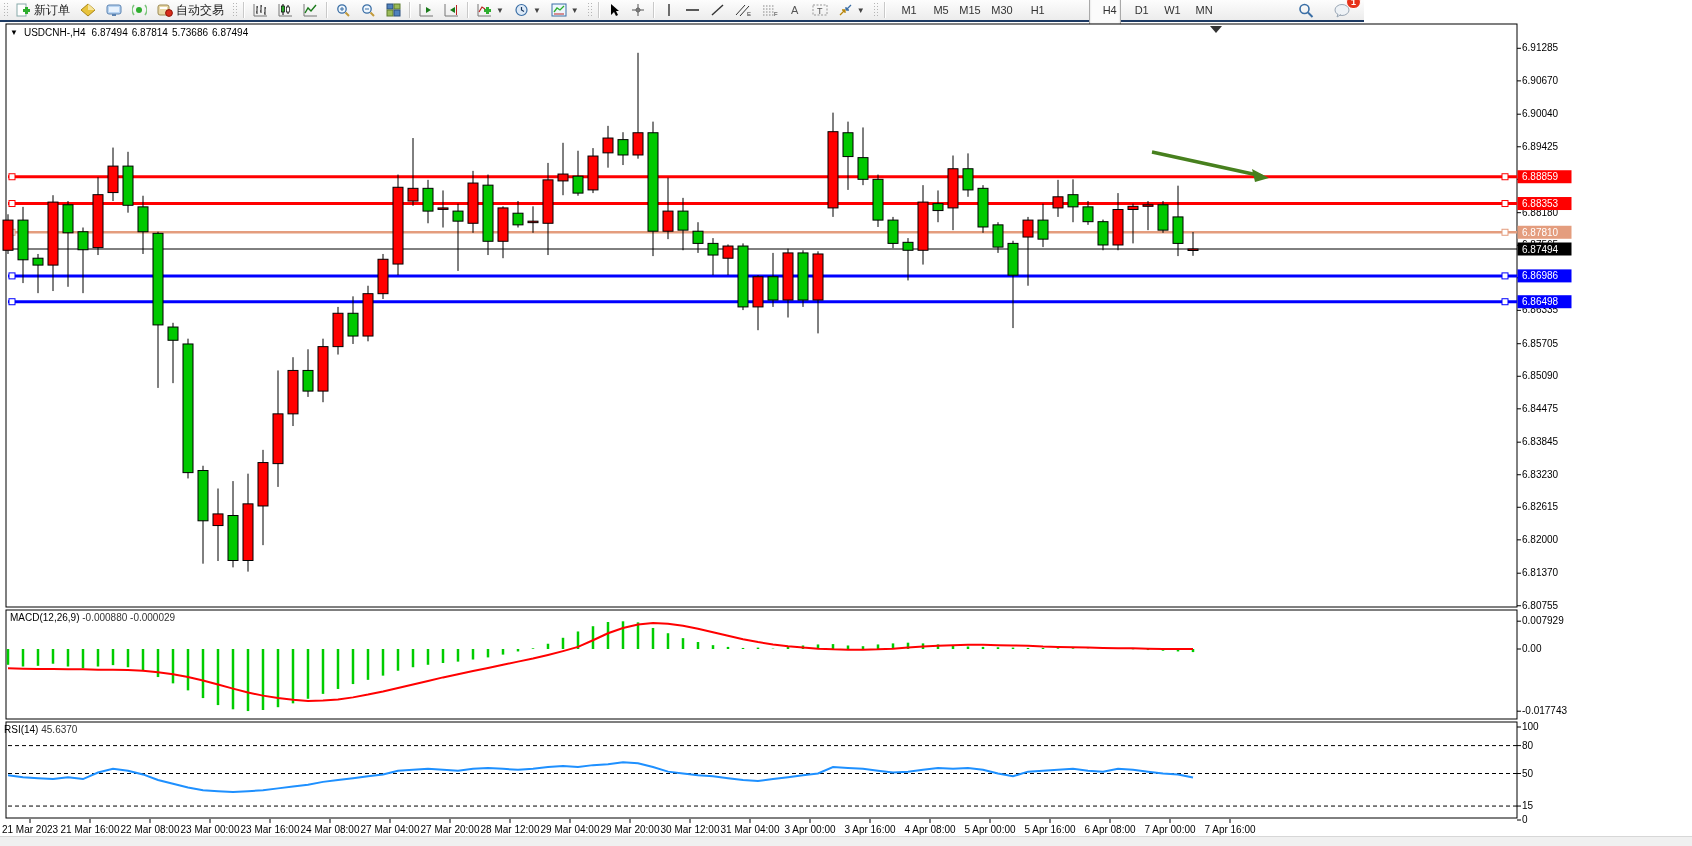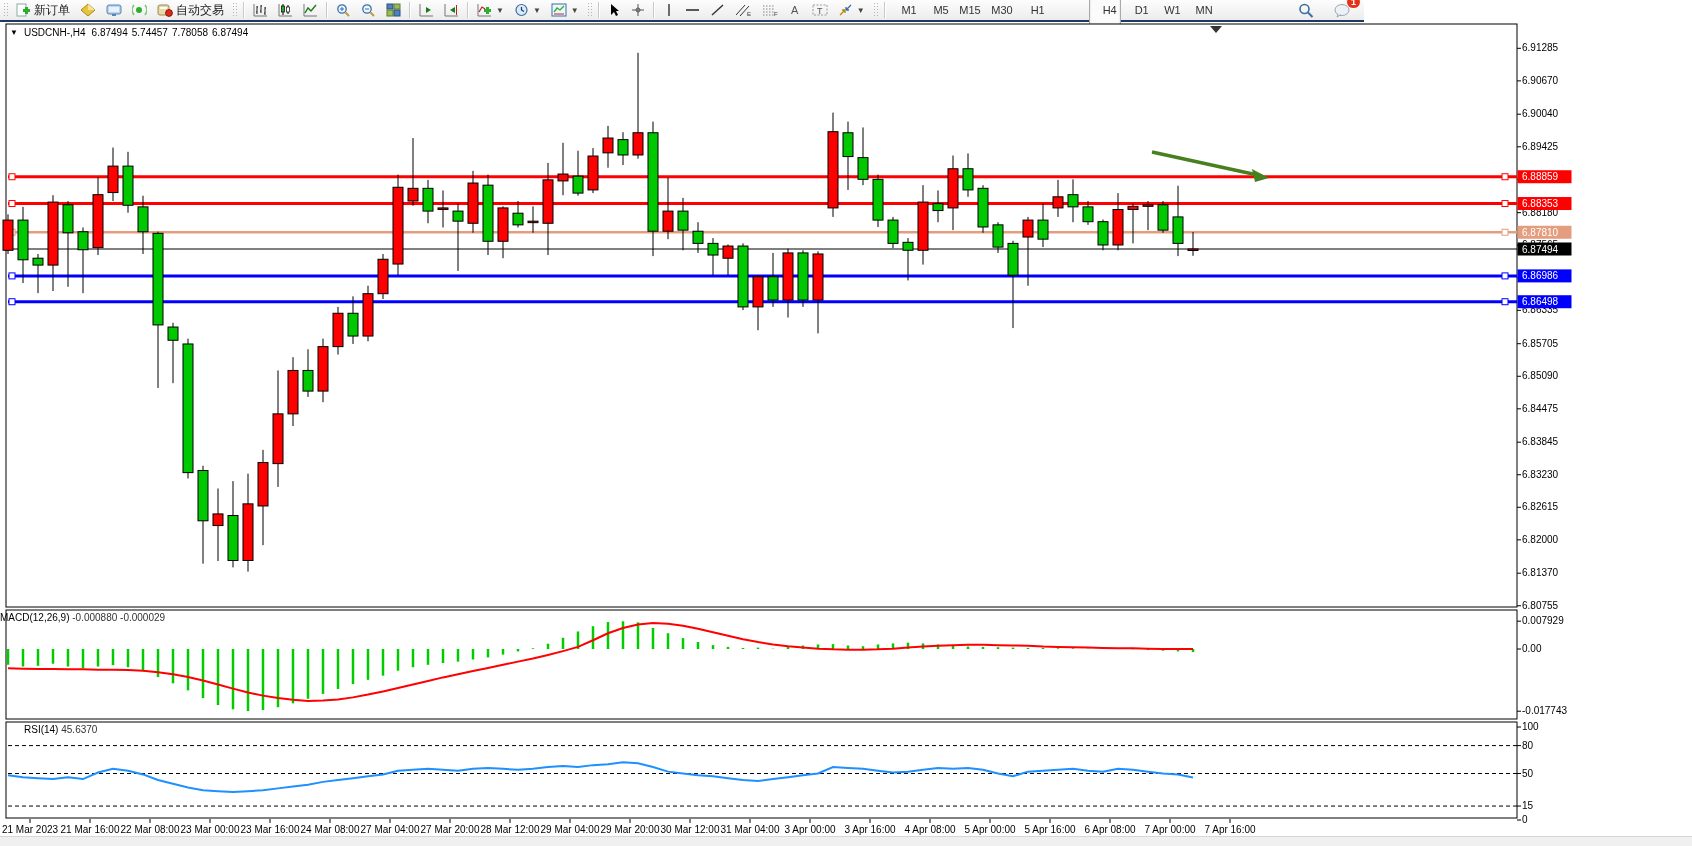--- a/index.html
+++ b/index.html
@@ -16,22 +16,22 @@
   .caret{font-size:8px;color:#444;margin-left:1px;}
   #tb-right{margin-left:auto;display:flex;align-items:center;margin-right:8px;gap:10px;}
   .badge{position:absolute;right:-6px;top:-5px;background:#e63119;color:#fff;border-radius:7px;font-size:9px;
          font-weight:bold;padding:1px 4px;line-height:10px;border:1px solid #fff;}
   
   #chart-wrap{position:absolute;left:0;top:24px;width:1692px;height:812px;background:#fff;}
   #chart-svg{position:absolute;left:0;top:-24px;width:1692px;height:846px;}
   svg text{font-family:"Liberation Sans",sans-serif;}
   #hdr{position:absolute;left:10px;top:3px;font-size:10px;color:#000;display:flex;gap:6px;align-items:center;}
   #hdr .tri{font-size:8px;}
-  #macd-lbl{position:absolute;left:0;top:588px;font-size:10px;color:#000;}
-  #rsi-lbl{position:absolute;left:24px;top:700px;font-size:10px;color:#000;}
+  #macd-lbl{position:absolute;left:10px;top:588px;font-size:10px;color:#000;}
+  #rsi-lbl{position:absolute;left:4px;top:700px;font-size:10px;color:#000;}
   #status{position:absolute;left:0;top:812px;width:1692px;height:10px;background:#f0f0f0;border-top:1px solid #d7d7d7;}
 </style>
 </head>
 <body>
 
 <div id="app">
 
   <div id="toolbar">
     <div class="grip"></div>
     <div class="tb-btn">
@@ -622,22 +622,22 @@
         <text x="1110" y="833" font-size="10" fill="#000" text-anchor="middle">6 Apr 08:00</text>
         <line x1="1170" y1="819" x2="1170" y2="823" stroke="#000"></line>
         <text x="1170" y="833" font-size="10" fill="#000" text-anchor="middle">7 Apr 00:00</text>
         <line x1="1230" y1="819" x2="1230" y2="823" stroke="#000"></line>
         <text x="1230" y="833" font-size="10" fill="#000" text-anchor="middle">7 Apr 16:00</text>
       </svg>
     <div id="hdr">
       <span class="tri">▼</span>
       <span style="font-weight:normal;">USDCNH-,H4</span>
       <span>6.87494</span>
-      <span style="margin-left:-2px;">5.74457</span>
-      <span style="margin-left:-2px;">7.78058</span>
+      <span style="margin-left:-2px;">6.87814</span>
+      <span style="margin-left:-2px;">5.73686</span>
       <span style="margin-left:-2px;">6.87494</span>
     </div>
     <div id="macd-lbl">
       <span>MACD(12,26,9)</span> <span style="color:#333;">-0.000880 -0.000029</span>
     </div>
     <div id="rsi-lbl">
       <span>RSI(14)</span> <span style="color:#333;">45.6370</span>
     </div>
     <div id="status"></div>
   </div>

